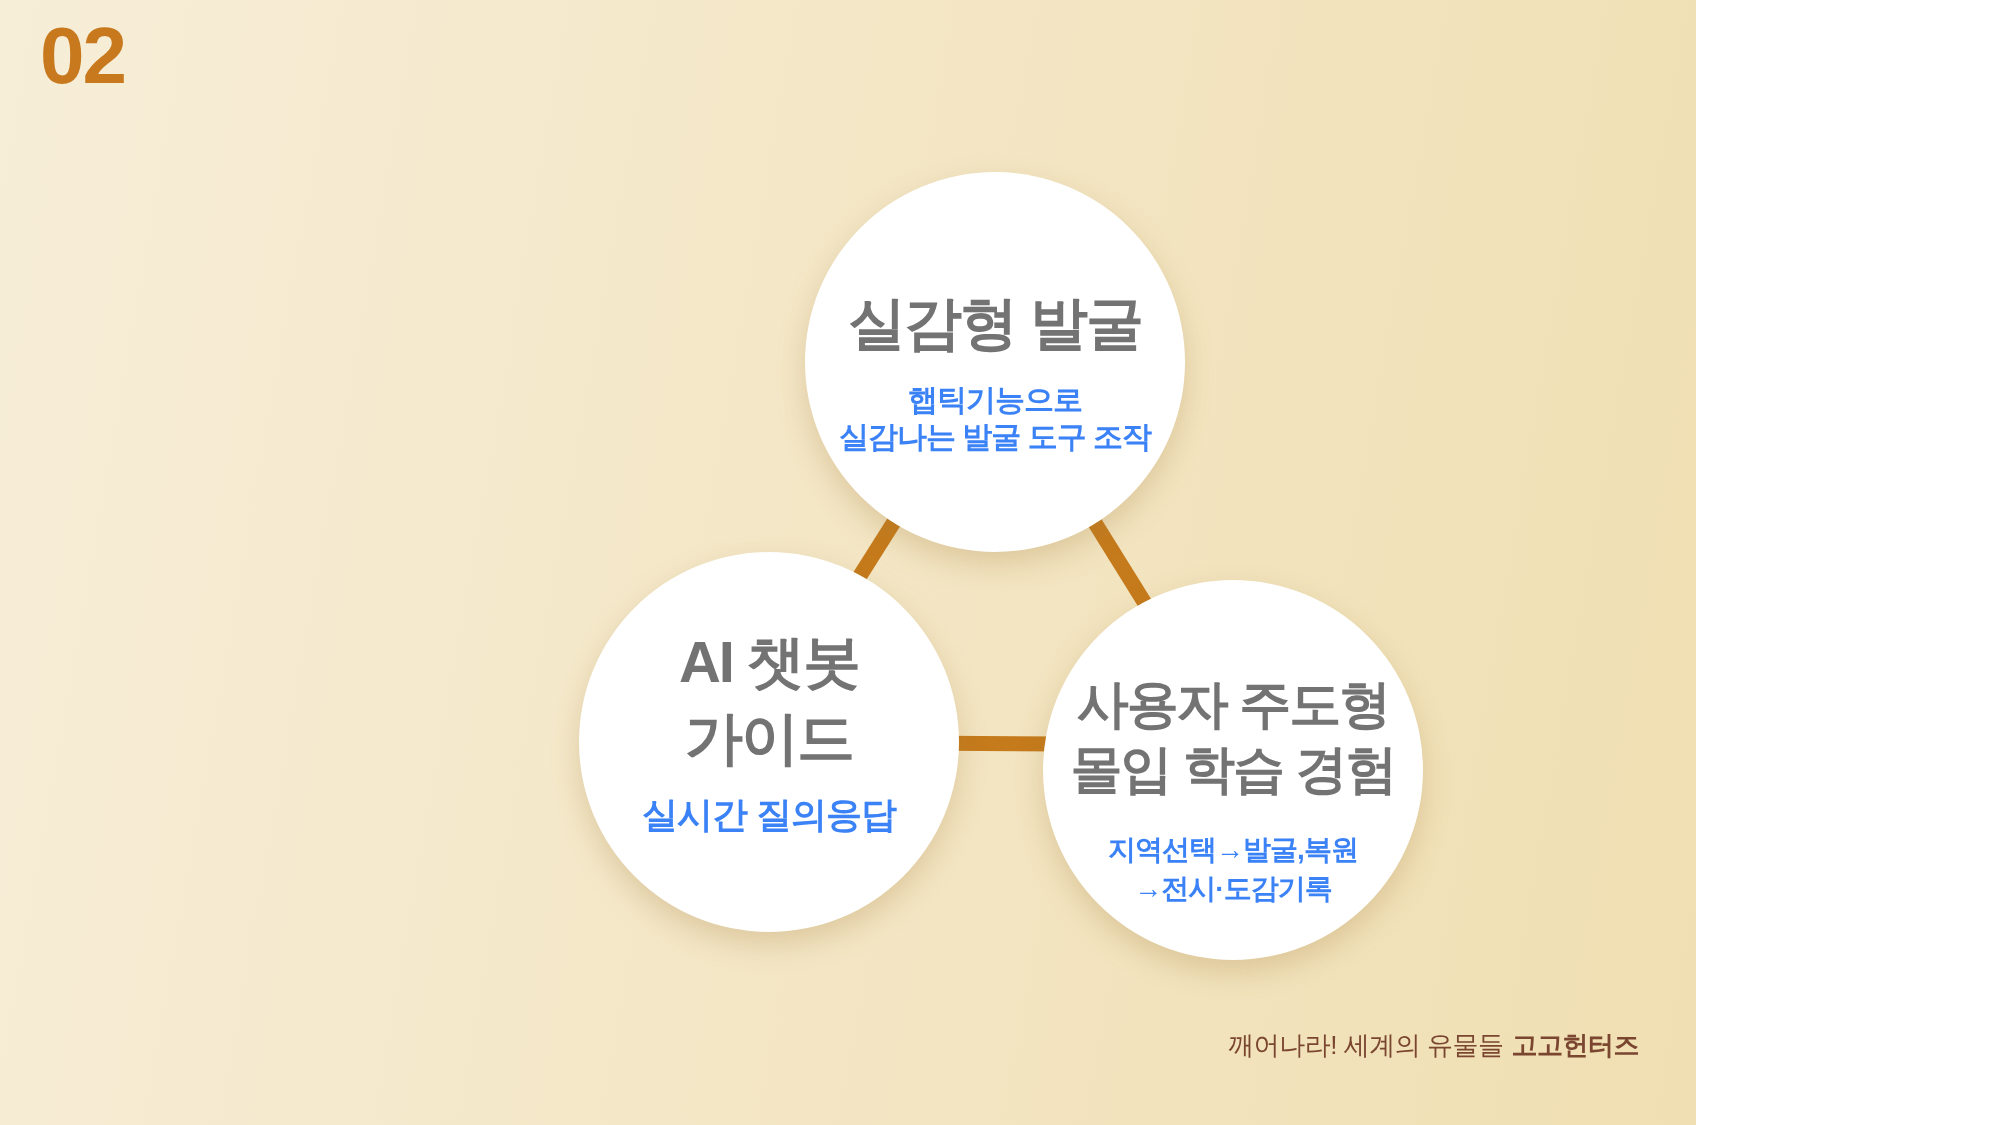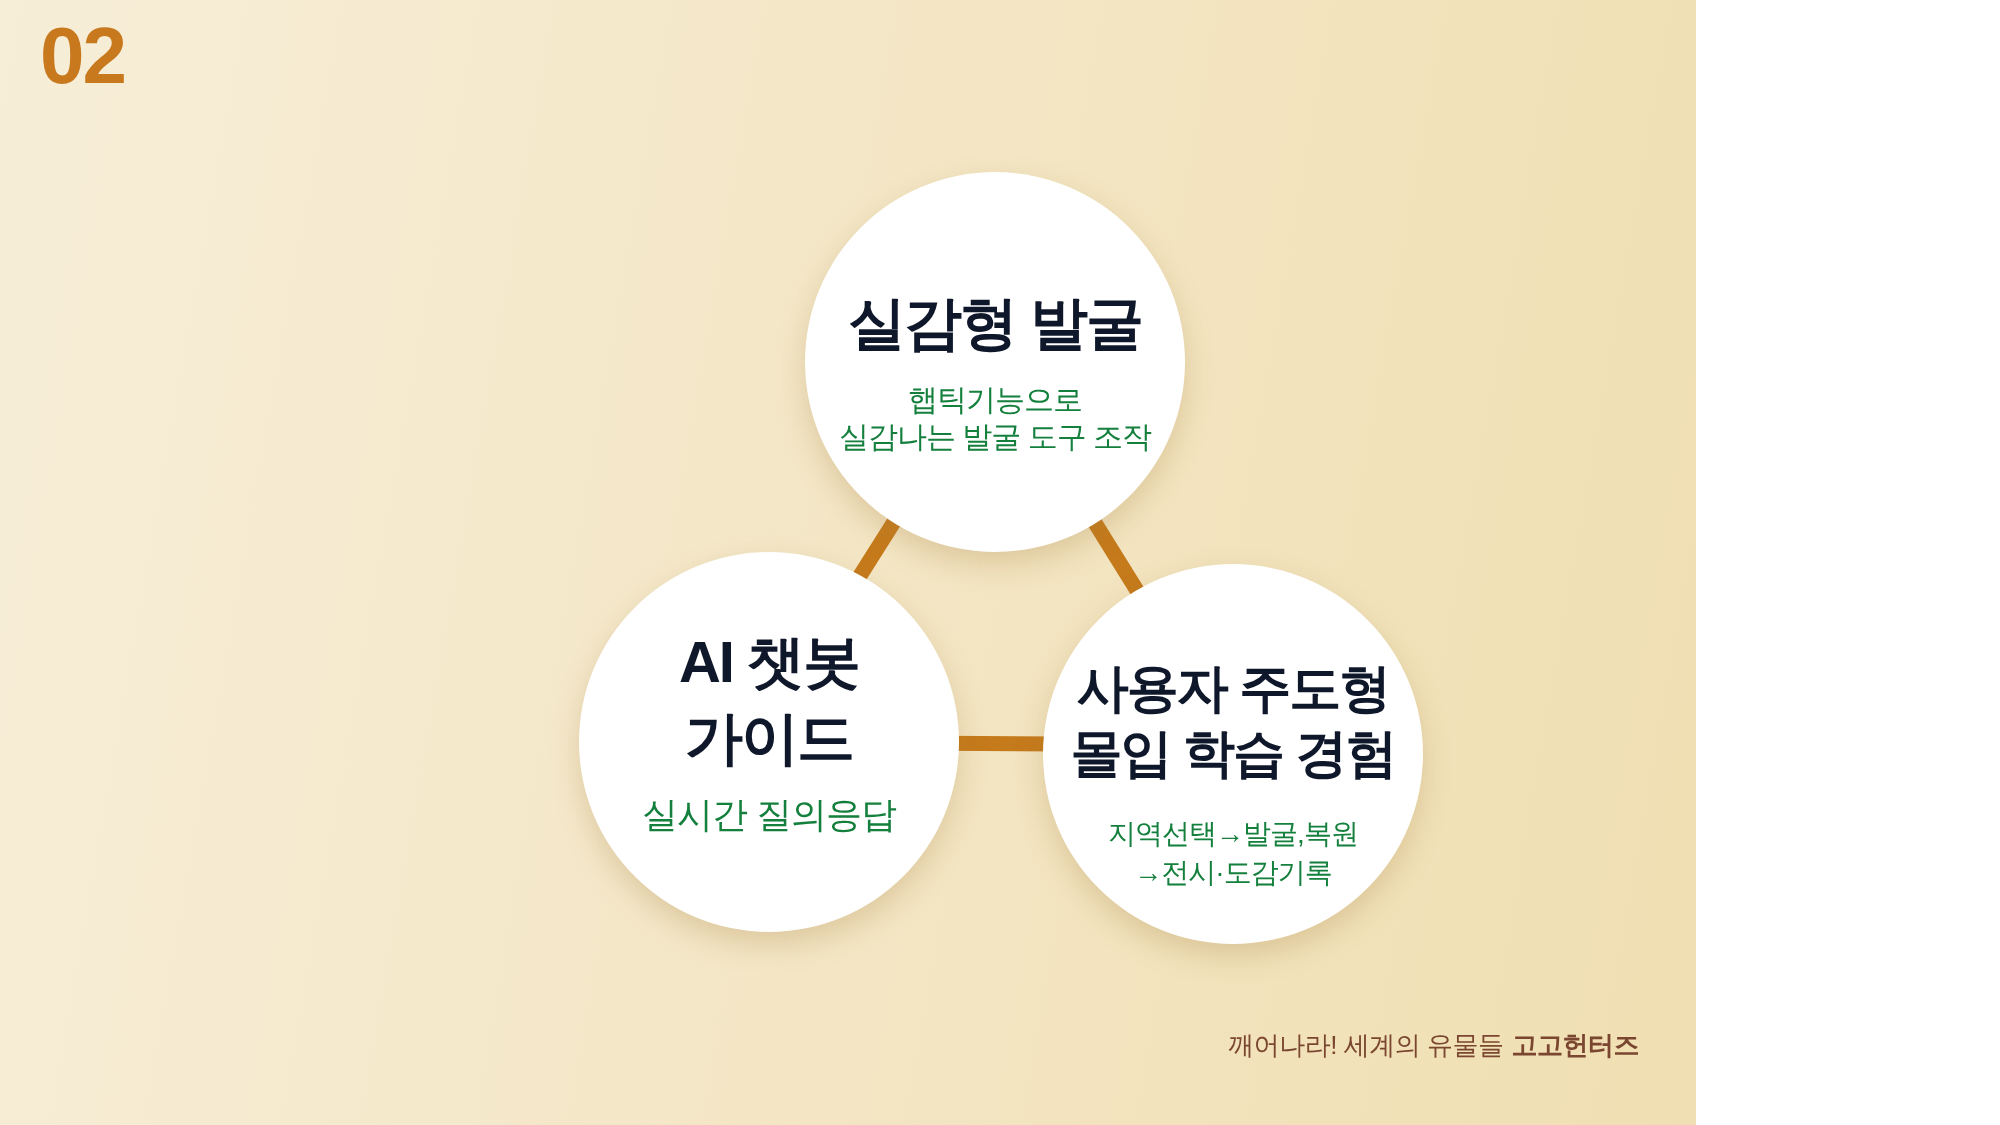--- a/index.html
+++ b/index.html
@@ -31,28 +31,28 @@
   
   .circle{
     position:absolute;width:380px;height:380px;border-radius:50%;
     background:#ffffff;
     box-shadow:0 12px 28px rgba(166,124,62,.28);
     display:flex;flex-direction:column;align-items:center;justify-content:center;
     text-align:center;box-sizing:border-box;
   }
   .circle-top{left:805px;top:172px;padding-top:22px;}
   .circle-left{left:579px;top:552px;padding-bottom:20px;}
-  .circle-right{left:1043px;top:564px;padding-top:40px;}
+  .circle-right{left:1043px;top:580px;padding-top:40px;}
 
-  .circle-title{font-weight:800;color:#0f172a;letter-spacing:-2px;}
+  .circle-title{font-weight:800;color:#737373;letter-spacing:-2px;}
   .circle-top   .circle-title{font-size:58px;line-height:1.15;}
   .circle-left  .circle-title{font-size:58px;line-height:1.3;}
   .circle-right .circle-title{font-size:52px;line-height:1.25;}
 
-  .circle-sub{color:#15803d;font-weight:400;letter-spacing:-1px;}
+  .circle-sub{color:#3b82f6;font-weight:700;letter-spacing:-1px;}
   .circle-top   .circle-sub{font-size:30px;line-height:1.25;margin-top:24px;}
   .circle-left  .circle-sub{font-size:36px;margin-top:16px;}
   .circle-right .circle-sub{font-size:28px;line-height:1.4;margin-top:28px;}
 
   
   .footer{
     position:absolute;right:57px;bottom:62px;
     font-size:26px;color:#7a4630;letter-spacing:-0.5px;
   }
   .footer .brand{font-weight:800;margin-left:8px;text-align:center;}

